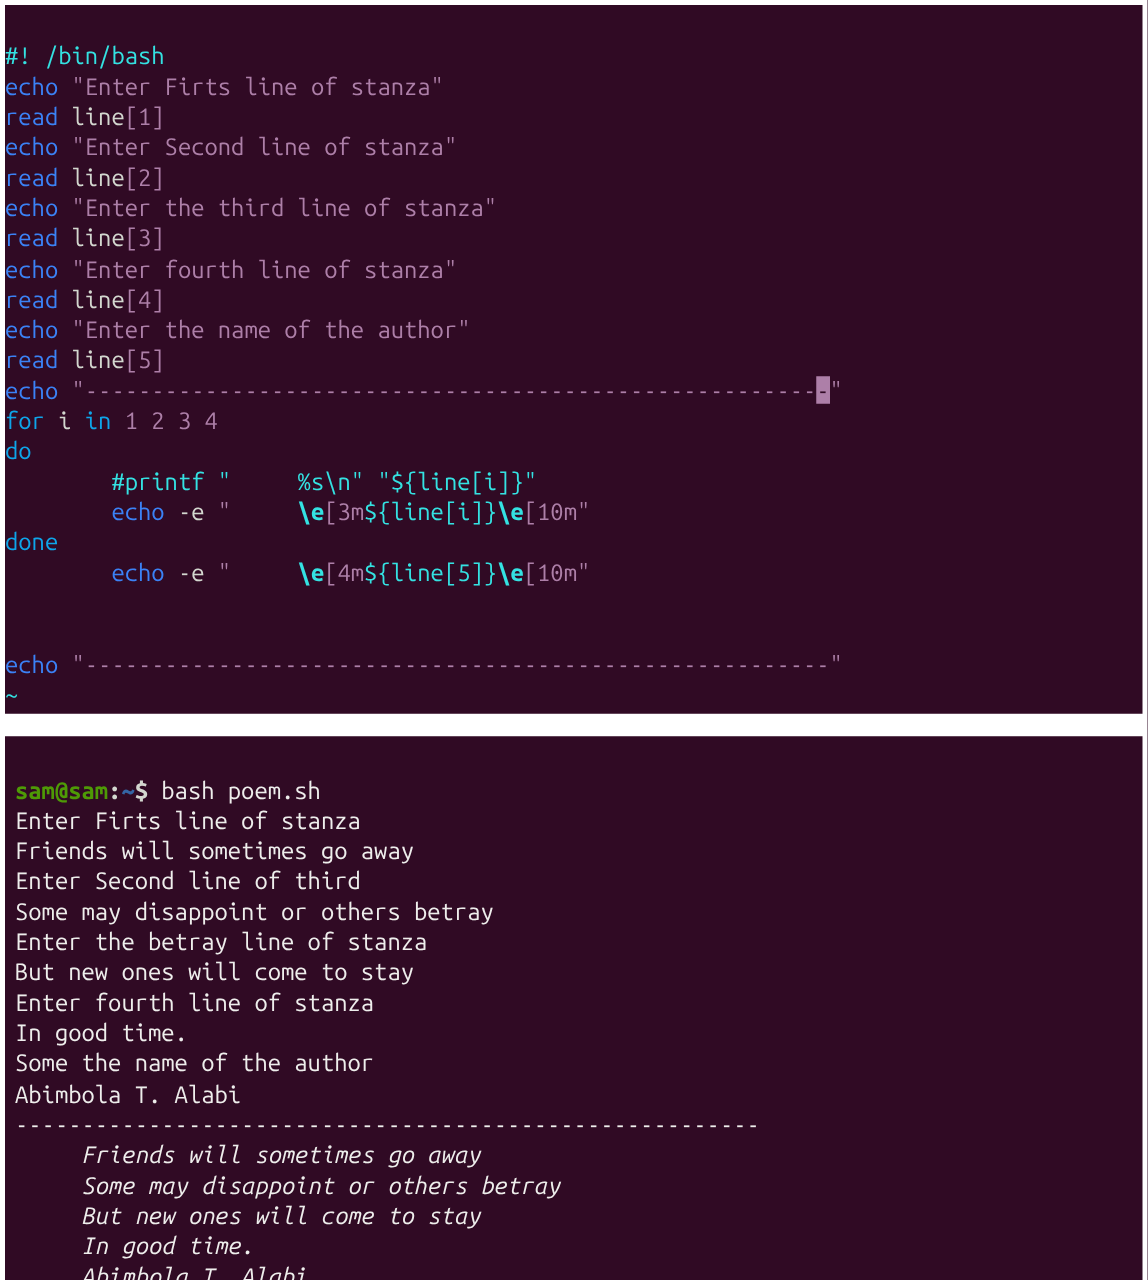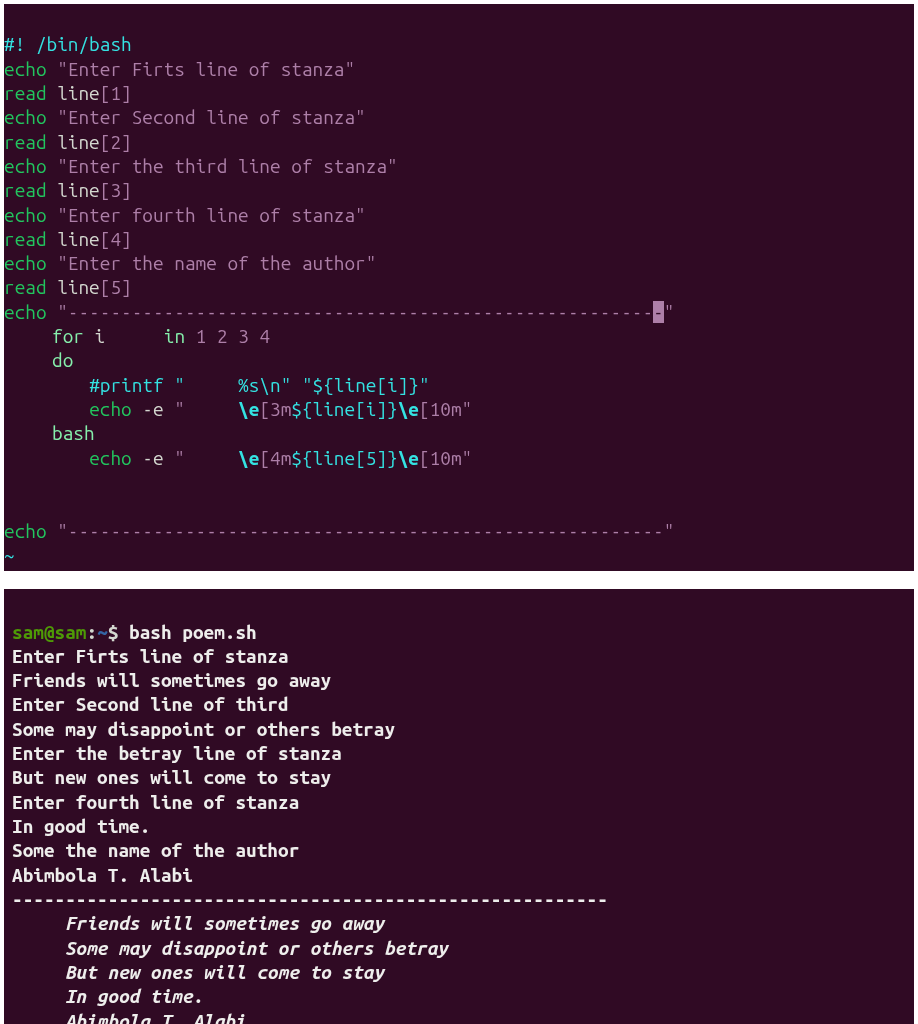--- a/index.html
+++ b/index.html
@@ -17,35 +17,35 @@
     white-space: pre;
     overflow: hidden;
   }
   .terminal2 {
     background: #300a24;
     padding: 6px 8px 8px 8px;
     white-space: pre;
     overflow: hidden;
   }
   .c-comment   { color: #34e2e2; margin-top: 48px; }
-  .c-keyword   { color: #86efac; margin-left: 48px; }
-  .c-command   { color: #22c55e; }
+  .c-keyword   { color: #0ea5e9; }
+  .c-command   { color: #3b82f6; }
   .c-string    { color: #ad7fa8; }
   .c-white     { color: #d3d7cf; font-weight: 400; }
   .c-num       { color: #ad7fa8; }
   .c-escape    { color: #34e2e2; font-weight: 600; }
   .c-brace     { color: #34e2e2; }
   .tilde       { color: #34e2e2; }
   .cursor      { background: #ad7fa8; color:#300a24; }
 
   .o-prompt-user { color: #4e9a06; font-weight: bold; }
   .o-prompt-host { color: #4e9a06; font-weight: bold; }
   .o-prompt-colon { color: #d3d7cf; font-weight: bold; }
   .o-prompt-path { color: #3465a4; font-weight: bold; }
-  .o-white    { color: #eeeeec; font-weight: bold; }
+  .o-white    { color: #eeeeec; }
   .o-italic   { font-style: italic; }
   .o-underline { text-decoration: underline; }
 </style>
 </head>
 <body>
 
 <div class="terminal">
 <span class="c-comment">#! /bin/bash</span>
 <span class="c-command">echo</span> <span class="c-string">"Enter Firts line of stanza"</span>
 <span class="c-command">read</span> <span class="c-white">line</span><span class="c-num">[1]</span>
@@ -55,21 +55,21 @@
 <span class="c-command">read</span> <span class="c-white">line</span><span class="c-num">[3]</span>
 <span class="c-command">echo</span> <span class="c-string">"Enter fourth line of stanza"</span>
 <span class="c-command">read</span> <span class="c-white">line</span><span class="c-num">[4]</span>
 <span class="c-command">echo</span> <span class="c-string">"Enter the name of the author"</span>
 <span class="c-command">read</span> <span class="c-white">line</span><span class="c-num">[5]</span>
 <span class="c-command">echo</span> <span class="c-string">"</span><span class="c-string">-------------------------------------------------------</span><span class="cursor">-</span><span class="c-string">"</span>
 <span class="c-keyword">for</span> <span class="c-white">i</span> <span class="c-keyword">in</span> <span class="c-num">1 2 3 4</span>
 <span class="c-keyword">do</span>
 <span>        </span><span class="c-comment">#printf "     %s\n" "${line[i]}"</span>
 <span>        </span><span class="c-command">echo</span><span class="c-white"> -e </span><span class="c-string">"</span><span class="c-string">     </span><span class="c-escape">\e</span><span class="c-string">[</span><span class="c-string">3</span><span class="c-string">m</span><span class="c-brace">${line[i]}</span><span class="c-escape">\e</span><span class="c-string">[</span><span class="c-string">10</span><span class="c-string">m</span><span class="c-string">"</span>
-<span class="c-keyword">bash</span>
+<span class="c-keyword">done</span>
 <span>        </span><span class="c-command">echo</span><span class="c-white"> -e </span><span class="c-string">"</span><span class="c-string">     </span><span class="c-escape">\e</span><span class="c-string">[</span><span class="c-string">4</span><span class="c-string">m</span><span class="c-brace">${line[5]}</span><span class="c-escape">\e</span><span class="c-string">[</span><span class="c-string">10</span><span class="c-string">m</span><span class="c-string">"</span>
 <span> </span>
 <span> </span>
 <span class="c-command">echo</span> <span class="c-string">"</span><span class="c-string">--------------------------------------------------------</span><span class="c-string">"</span>
 <span class="tilde">~</span>
 </div>
 
 <div class="terminal2">
 <span class="o-prompt-user">sam</span><span class="o-prompt-host">@</span><span class="o-prompt-host">sam</span><span class="o-prompt-colon">:</span><span class="o-prompt-path">~</span><span class="o-prompt-colon">$ </span><span class="o-white">bash poem.sh</span>
 <span class="o-white">Enter Firts line of stanza</span>

